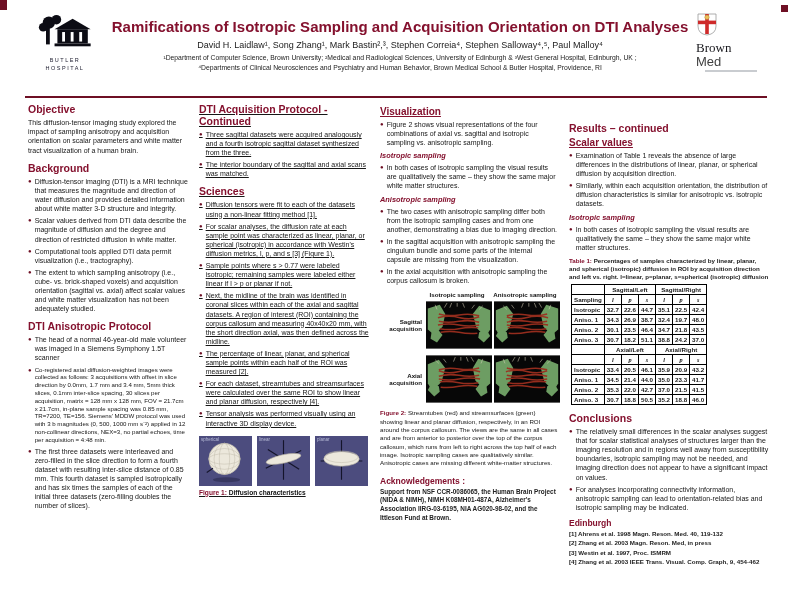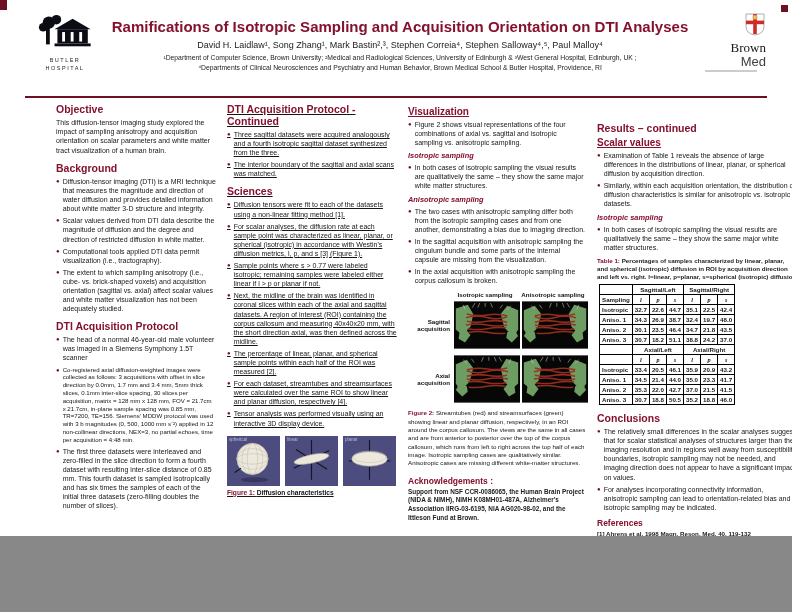--- a/index.html
+++ b/index.html
@@ -1,40 +1,40 @@
 <!DOCTYPE html>
 <html><head>
 <meta charset="utf-8">
 <style>
   html,body{margin:0;padding:0;background:#888;}
-  .poster{position:relative;width:792px;height:536px;background:#ffffff;overflow:hidden;
+  .poster{position:relative;width:792px;height:612px;background:#ffffff;overflow:hidden;
           font-family:"Liberation Sans", sans-serif;color:#161616;}
   
   .mark{position:absolute;background:#6e0f24;}
   .mark.tl{left:0;top:0;width:7px;height:10px;}
   .mark.tr{right:4px;top:5px;width:7px;height:7px;}
 
   
   .header{position:absolute;left:26px;top:8px;right:26px;height:86px;display:flex;align-items:flex-start;}
   .butler{width:78px;text-align:center;padding-top:6px;}
   .butler .cap{font-size:5.5px;letter-spacing:1.5px;color:#1c1c2e;line-height:1.3;margin-top:1px;}
   .headcenter{flex:1;text-align:center;padding-top:10px;}
   .title{font-size:15px;font-weight:bold;color:#84112e;line-height:1.15;}
   .authors{font-size:9px;color:#222;margin-top:5px;}
   .affil{font-size:6.8px;color:#222;margin-top:3px;line-height:1.5;}
-  .brown{width:70px;text-align:right;padding-top:4px;}
+  .brown{width:70px;text-align:left;padding-top:4px;}
   .brown .b1{font-family:"Liberation Serif", serif;font-size:13px;color:#17171c;line-height:1.05;margin-top:1px;}
   .brown .b2{font-size:13px;color:#404040;line-height:1.0;}
   .brown .tinybar{height:2px;width:52px;margin:2px auto 0;background:#c9ccd0;}
   .hrule{position:absolute;left:25px;right:25px;top:96px;height:2px;background:#6e0f24;}
 
   
   .cols{position:absolute;left:28px;right:22px;top:103px;bottom:4px;display:flex;gap:11px;}
   .col{flex:0 0 auto;}
-  .c1{width:160px;margin-left:28px;}
+  .c1{width:160px;}
   .c2{width:170px;text-decoration:underline;}
   .c3{width:178px;}
   .c4{width:200px;margin-top:19px;}
 
   .h1{font-size:10.5px;font-weight:bold;color:#84112e;margin:7px 0 3px;}
   .h1.first{margin-top:0;}
   .h1.sm{font-size:8.5px;margin:6px 0 2px;}
   .h2u{font-size:10px;font-weight:bold;color:#84112e;text-decoration:underline;margin:3px 0 2px;}
   .h2i{font-size:7.4px;font-weight:bold;font-style:italic;color:#84112e;margin:4px 0 2px;}
   .para{font-size:7px;line-height:1.32;margin:2px 0 4px;}
@@ -171,21 +171,21 @@
         </div>
       <div class="bullet">
           <span class="dot">●</span>
           <span>Computational tools applied DTI data permit visualization (i.e., tractography).</span>
         </div>
       <div class="bullet">
           <span class="dot">●</span>
           <span>The extent to which sampling anisotropy (i.e., cube- vs. brick-shaped voxels) and acquisition orientation (sagittal vs. axial) affect scalar values and white matter visualization has not been adequately studied.</span>
         </div>
 
-      <div class="h1">DTI Acquisition Protocol</div>
+      <div class="h1">DTI Anisotropic Protocol</div>
       <div class="bullet">
           <span class="dot">●</span>
           <span>The head of a normal 46-year-old male volunteer was imaged in a Siemens Symphony 1.5T scanner</span>
         </div>
       <div class="bullet smalltxt">
           <span class="dot">●</span>
           <span>Co-registered axial diffusion-weighted images were collected as follows: 3 acquisitions with offset in slice direction by 0.0mm, 1.7 mm and 3.4 mm, 5mm thick slices, 0.1mm inter-slice spacing, 30 slices per acquisition, matrix = 128 mm x 128 mm, FOV = 21.7cm x 21.7cm, in-plane sample spacing was 0.85 mm, TR=7200, TE=156. Siemens' MDDW protocol was used with 3 b magnitudes (0, 500, 1000 mm s⁻²) applied in 12 non-collinear directions, NEX=3, no partial echoes, time per acquisition = 4:48 min.</span>
         </div>
       <div class="bullet">
           <span class="dot">●</span>
@@ -467,20 +467,20 @@
       <div class="h1">Conclusions</div>
       <div class="bullet">
           <span class="dot">●</span>
           <span>The relatively small differences in the scalar analyses suggest that for scalar statistical analyses of structures larger than the imaging resolution and in regions well away from susceptibility boundaries, isotropic sampling may not be needed, and imaging direction does not appear to have a significant impact on values.</span>
         </div>
       <div class="bullet">
           <span class="dot">●</span>
           <span>For analyses incorporating connectivity information, anisotropic sampling can lead to orientation-related bias and isotropic sampling may be indicated.</span>
         </div>
 
-      <div class="h1 sm">References</div>
+      <div class="h1 sm">Edinburgh</div>
       <div class="ref">[1] Ahrens et al. 1998 Magn. Reson. Med. 40, 119-132</div>
       <div class="ref">[2] Zhang et al. 2003 Magn. Reson. Med, in press</div>
       <div class="ref">[3] Westin et al. 1997, Proc. ISMRM</div>
       <div class="ref">[4] Zhang et al. 2003 IEEE Trans. Visual. Comp. Graph, 9, 454-462</div>
     </div>
   </div>
 </div>
 
 </body></html>

